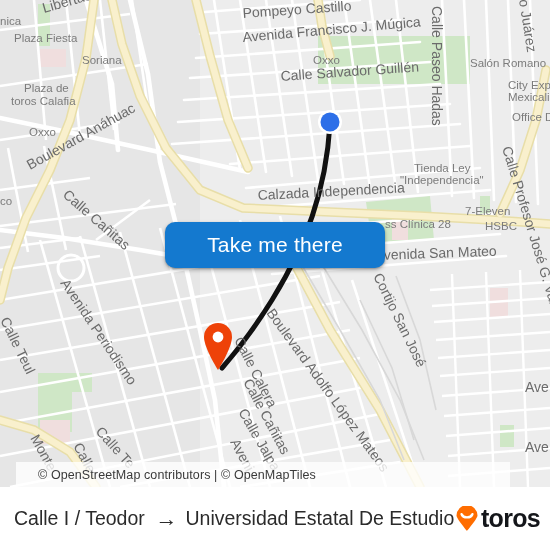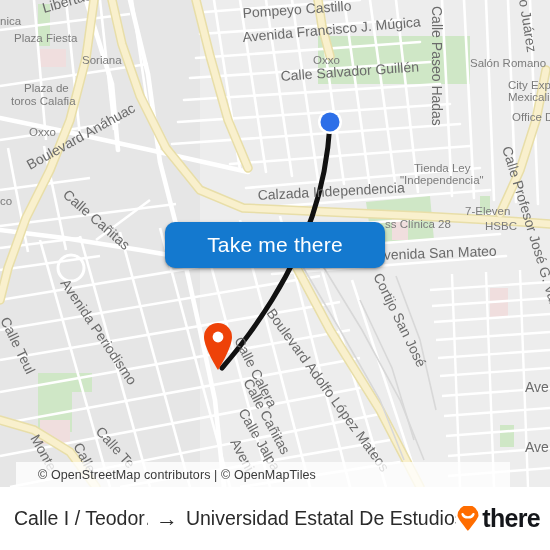--- a/index.html
+++ b/index.html
@@ -290,17 +290,17 @@
   <div class="footer">
     <span class="f-from">Calle I / Teodor…</span>
     <span class="f-arrow">→</span>
     <span class="f-to">Universidad Estatal De Estudios …</span>
 
     <div class="brand">
       <svg width="24" height="26" viewBox="0 0 24 26">
         <path d="M12 25 C12 25 1.5 12.6 1.5 9.6 A10.5 10.5 0 1 1 22.5 9.6 C22.5 12.6 12 25 12 25 Z" fill="#ff6d00"></path>
         <path d="M6.6 8.2 C8.2 12.4 15.8 12.4 17.4 8.2" stroke="#ffffff" stroke-width="2.4" fill="none" stroke-linecap="round"></path>
       </svg>
-      <span class="brand-word">there</span>
+      <span class="brand-word">toros</span>
     </div>
   </div>
 
 </div>
 
 </body></html>

